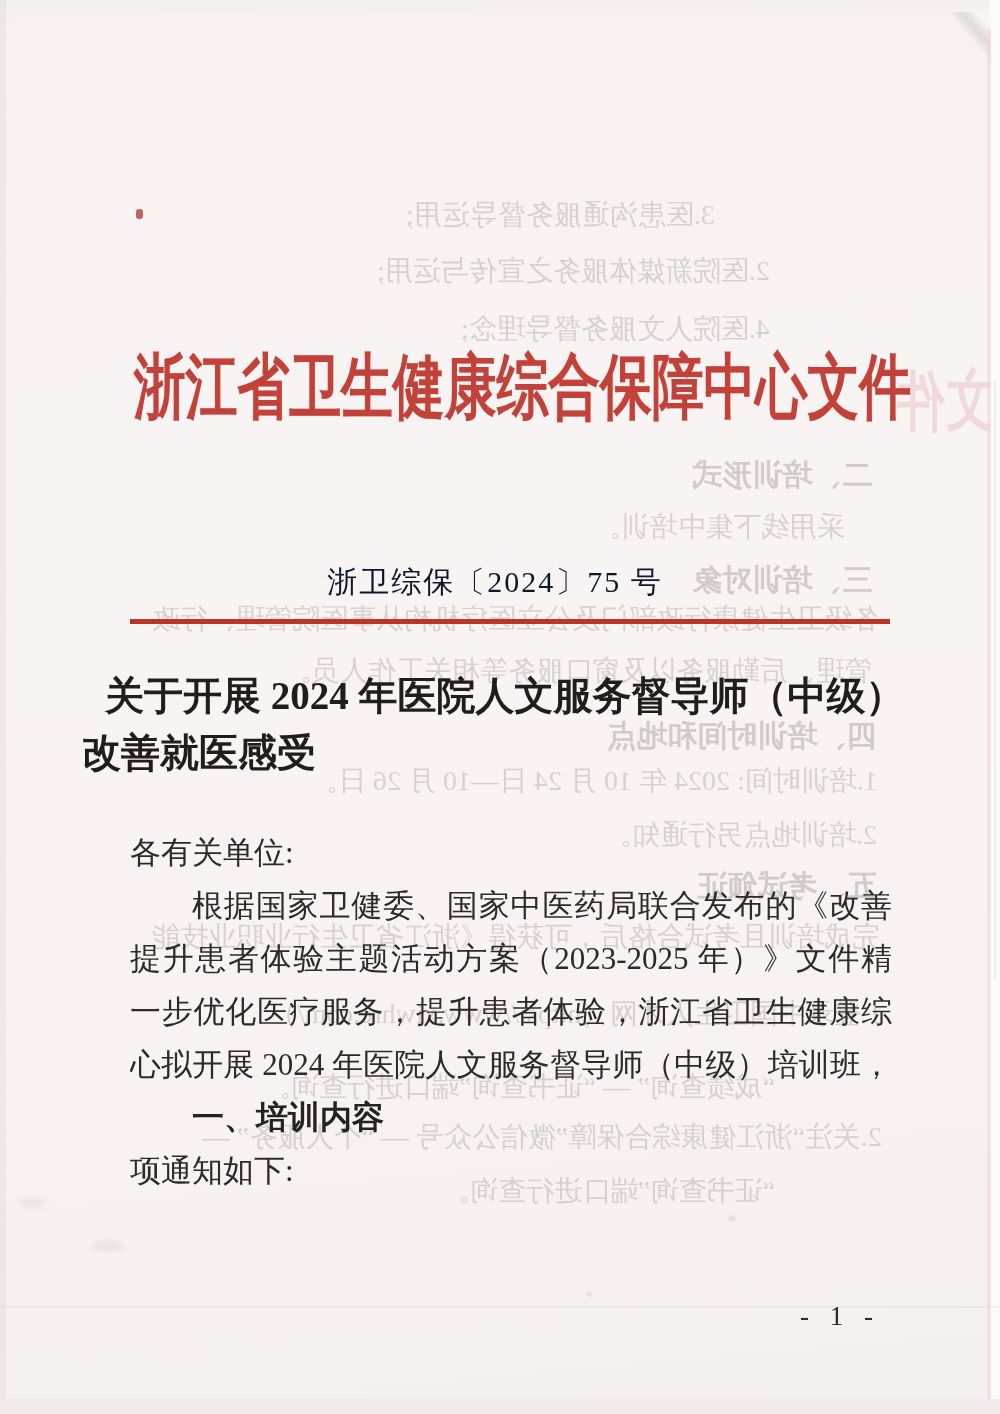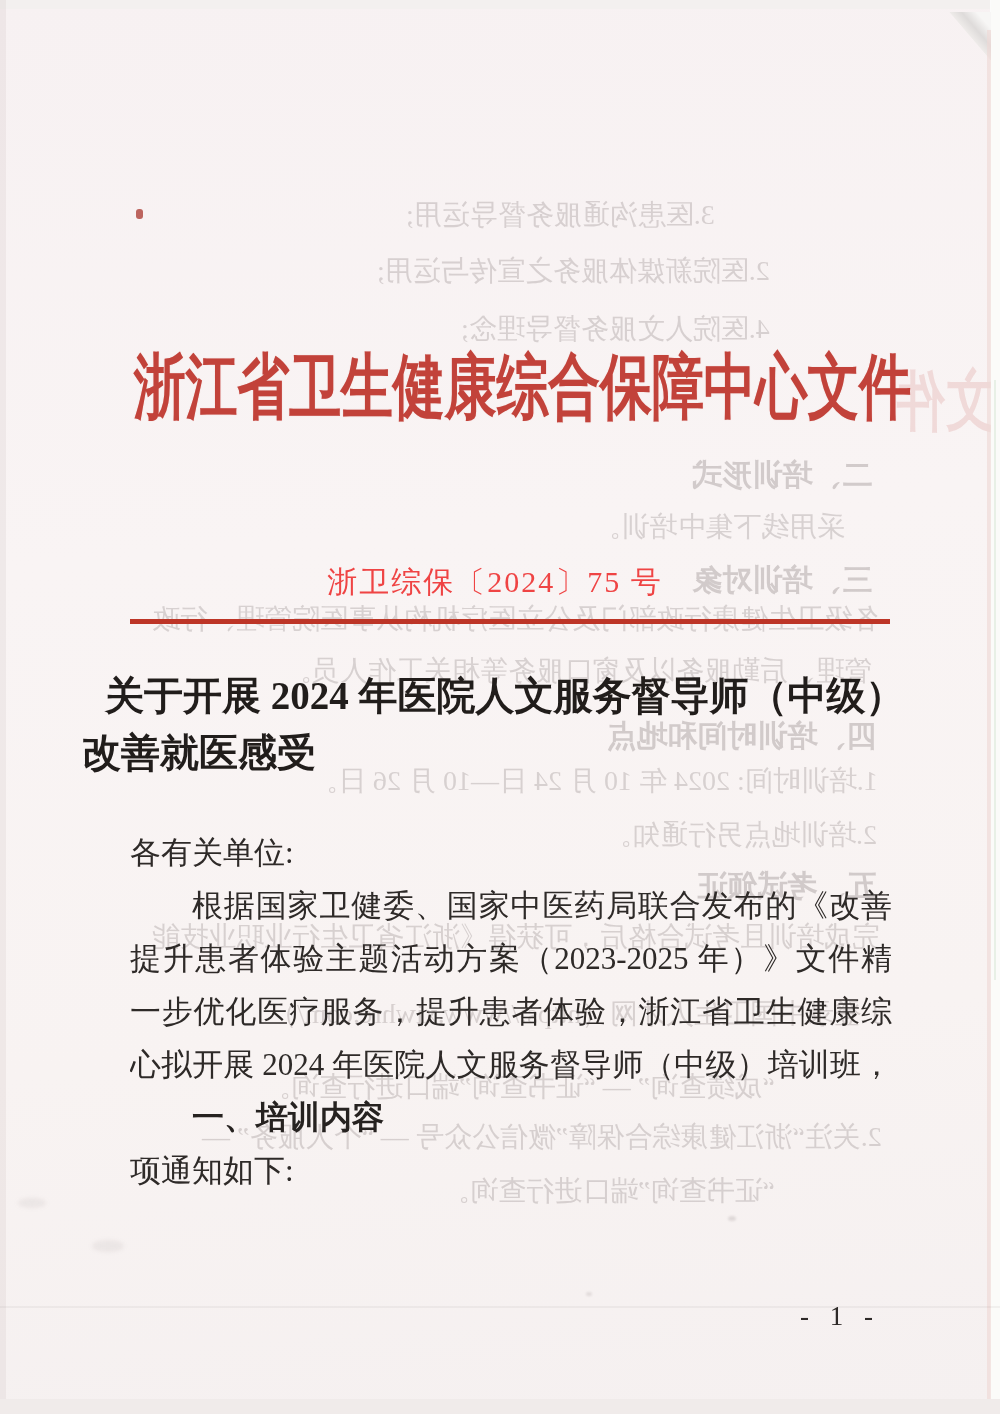--- a/index.html
+++ b/index.html
@@ -50,21 +50,21 @@
   .org-banner{
     position:absolute;top:340px;left:0;width:990px;text-align:center;
     font-size:71px;font-weight:bold;color:#c2423a;
     white-space:nowrap;letter-spacing:0px;
     transform:scaleX(0.73);transform-origin:center;
     font-family:"Liberation Serif",serif;
     text-shadow:0 0 1px rgba(194,66,58,0.35);
   }
   .doc-number{
     position:absolute;top:562px;left:0;width:990px;text-align:center;
-    font-size:30px;color:#ef4444;letter-spacing:2px;
+    font-size:30px;color:#0f172a;letter-spacing:2px;
   }
   .red-rule{position:absolute;top:619px;left:130px;width:760px;height:5px;background:#bd3527;}
   .doc-title{
     position:absolute;top:667px;left:105px;width:800px;text-align:left;
     font-size:39px;font-weight:bold;color:#211d1b;line-height:57px;
     font-family:"Liberation Serif",serif;
   }
   .doc-title .shift-left{position:relative;left:-23px;}
   .body-block{
     position:absolute;left:130px;top:826px;width:762px;

